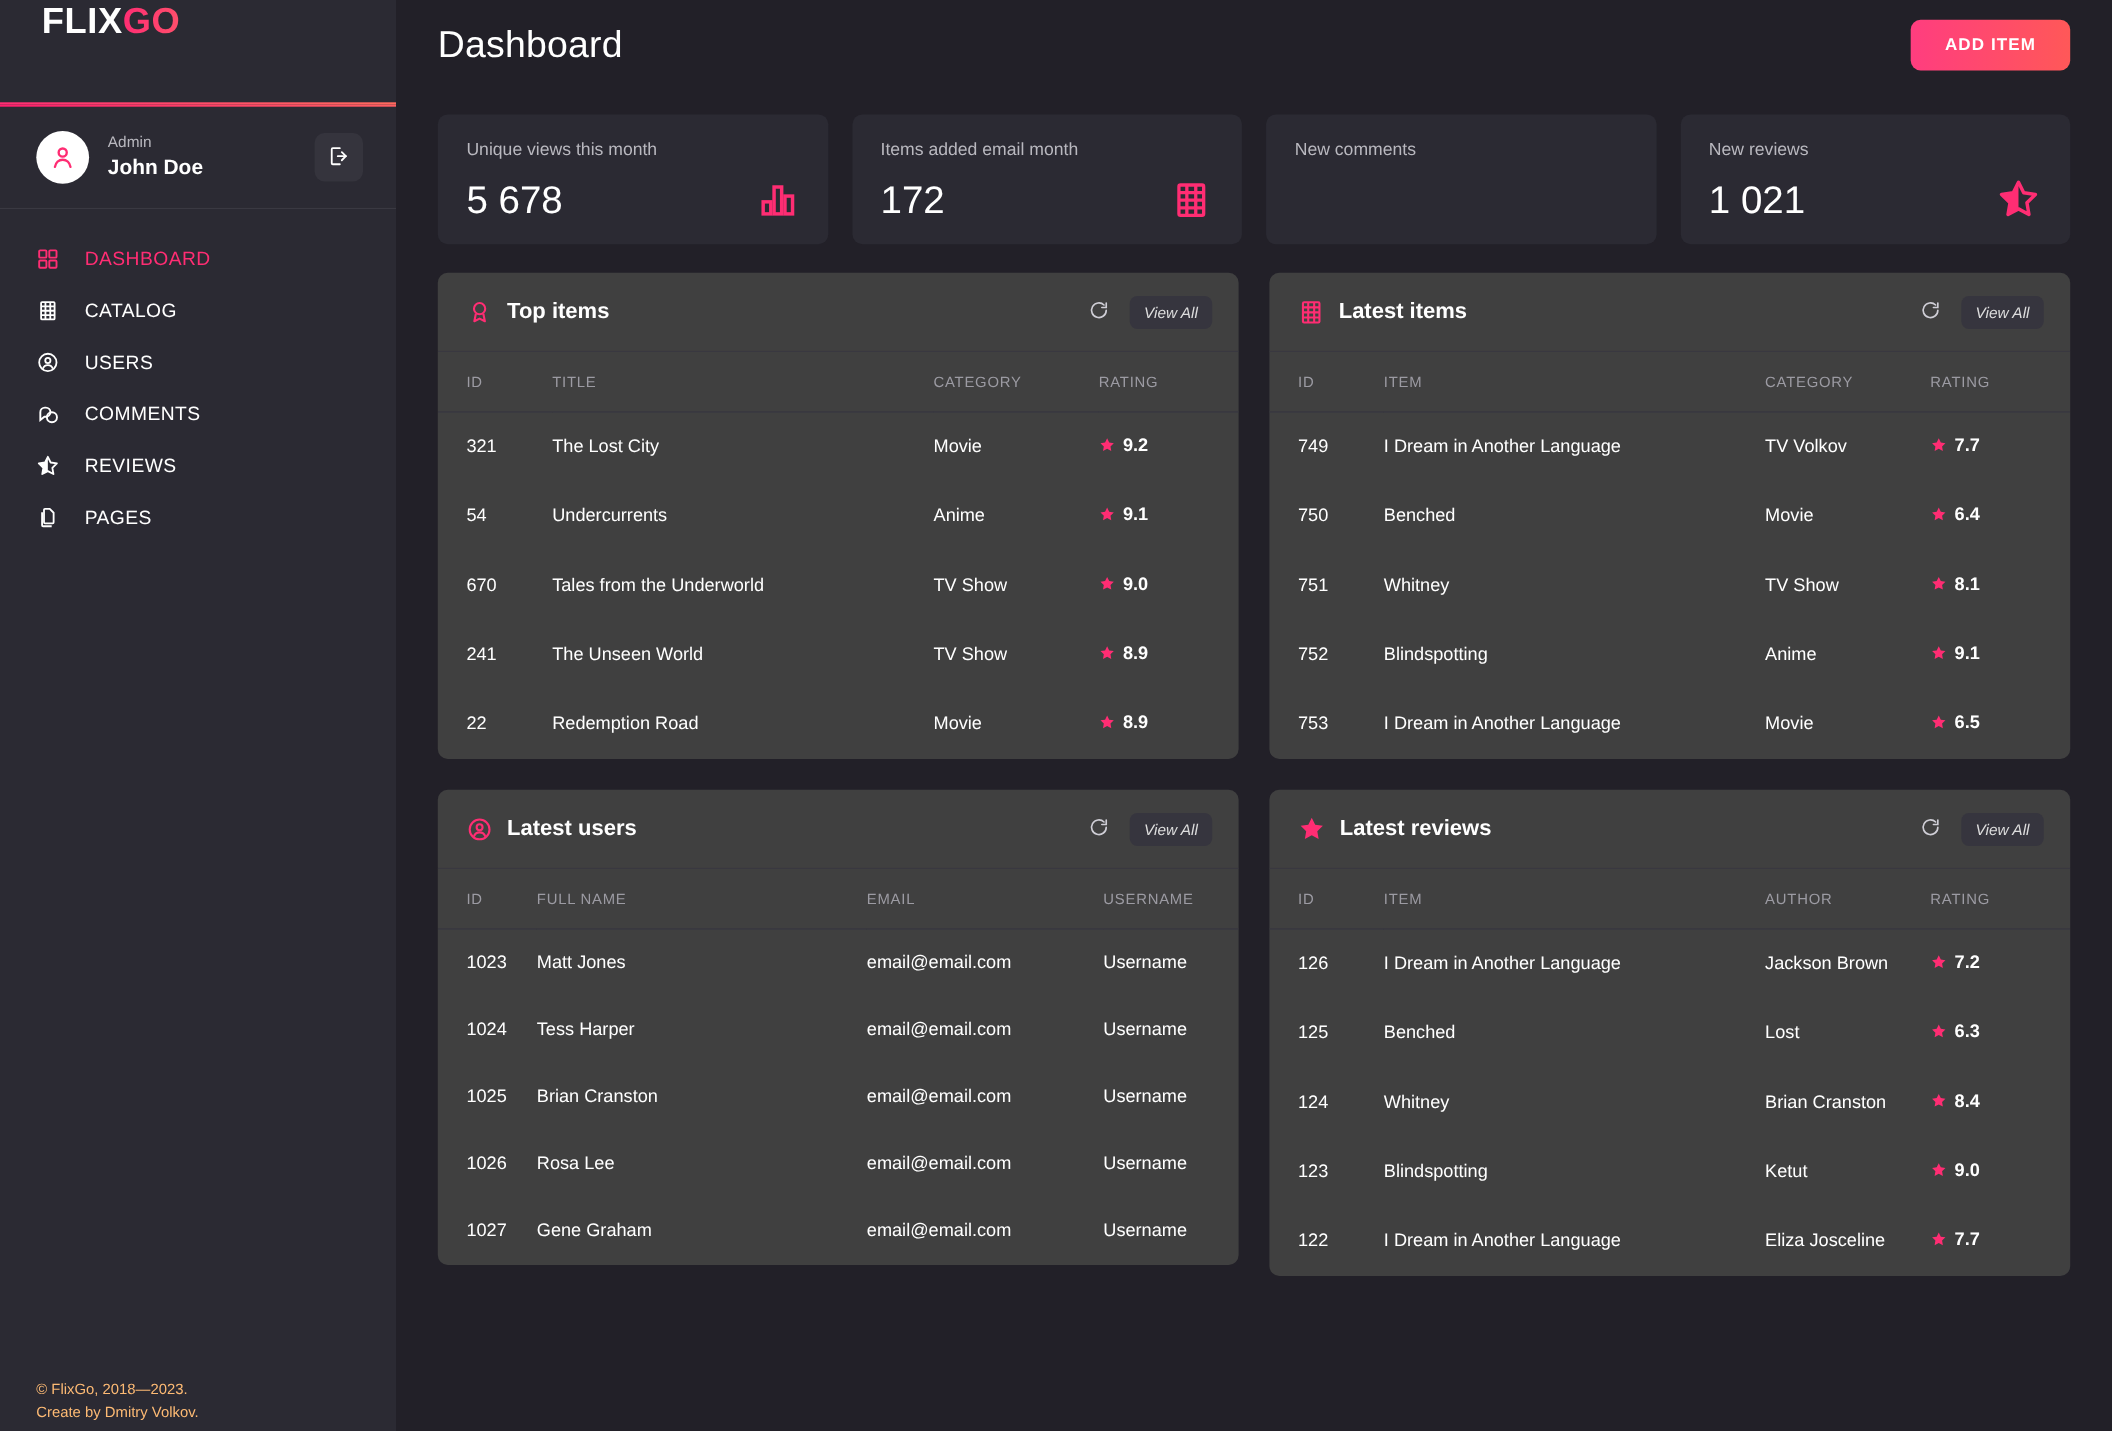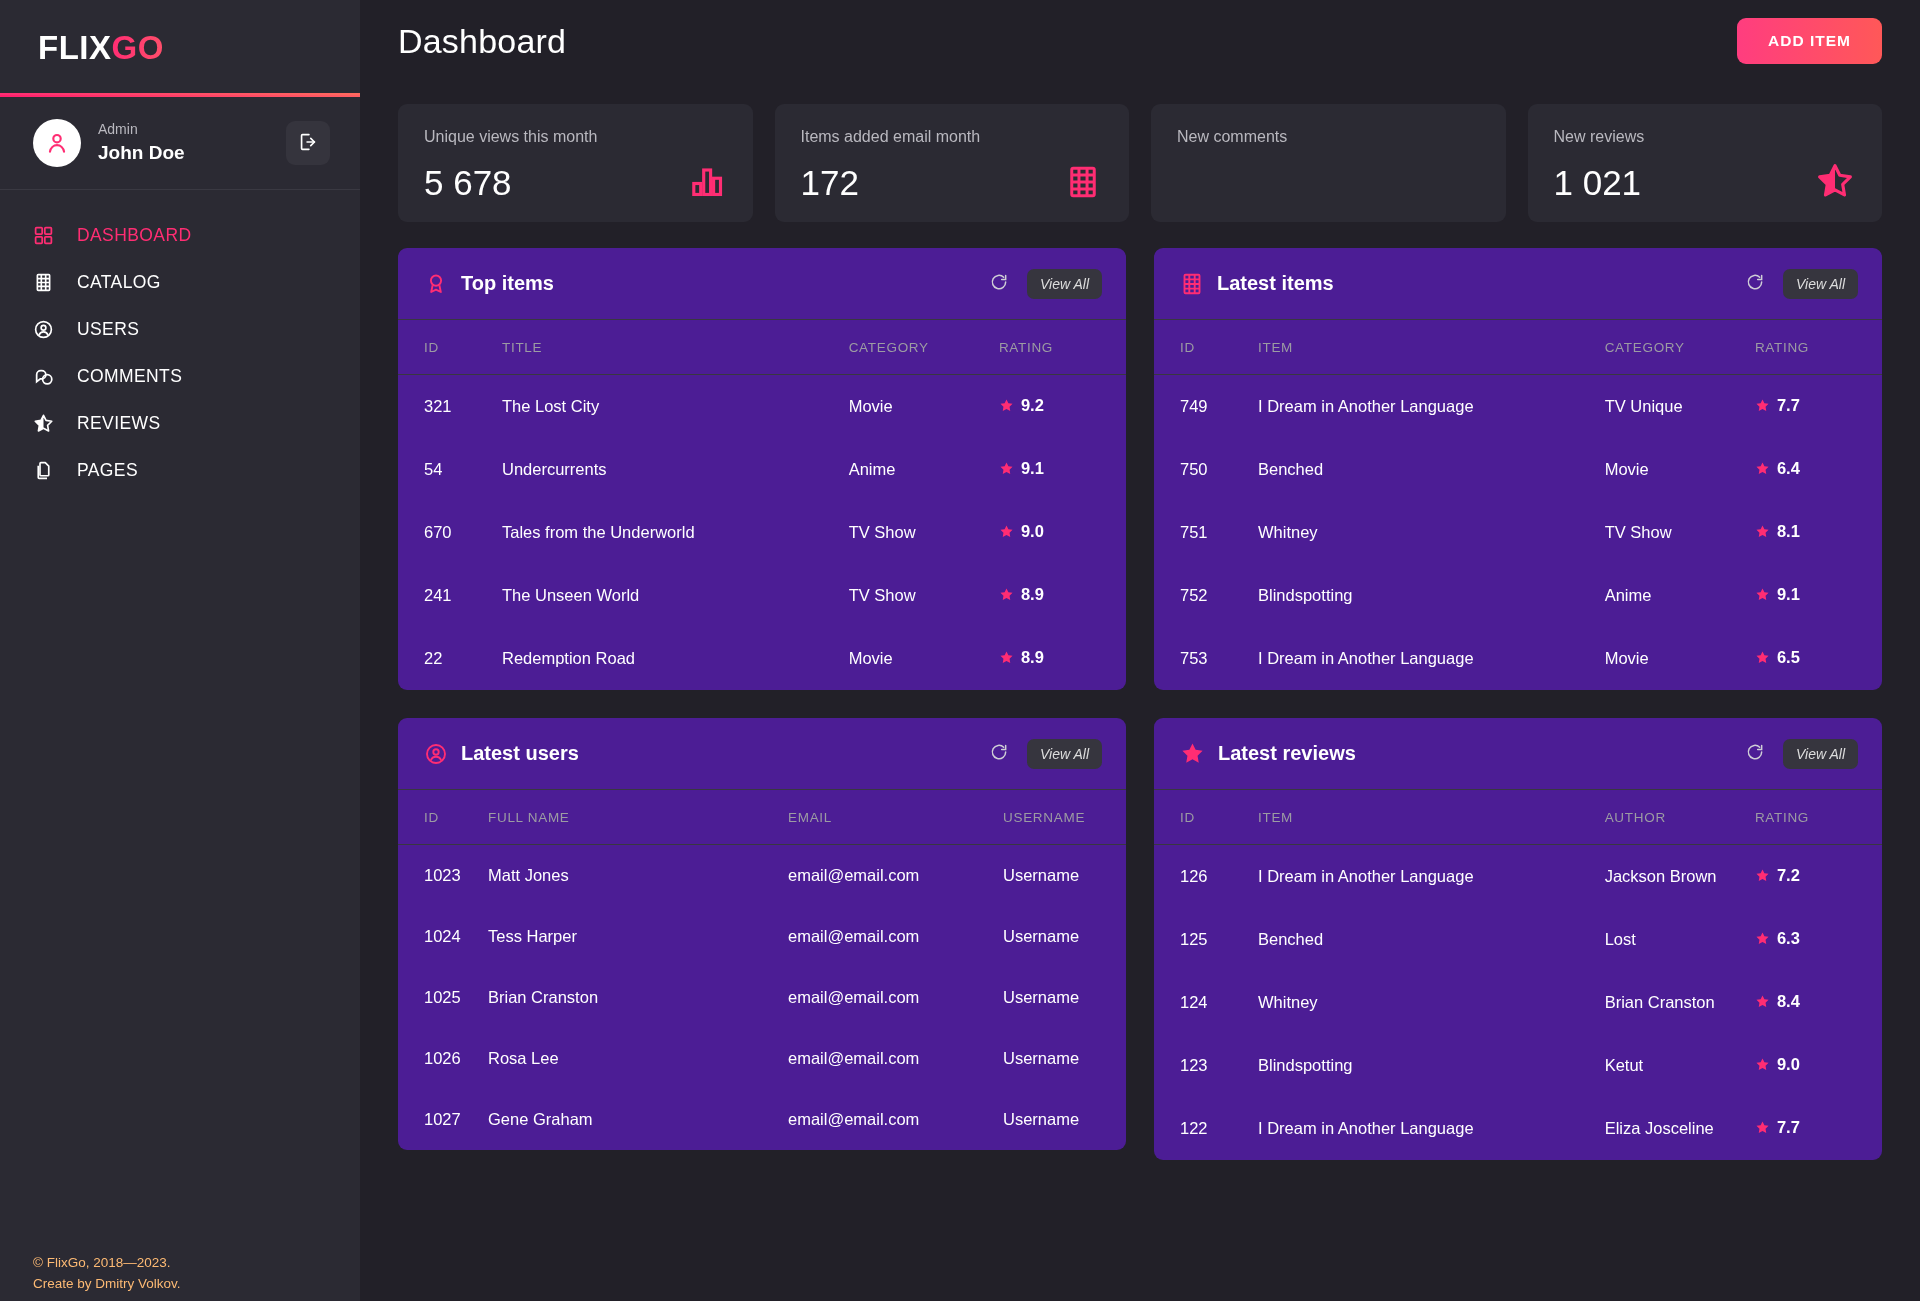--- a/index.html
+++ b/index.html
@@ -12,21 +12,21 @@
   .app { display: flex; width: 1920px; height: 1301px; }
 
   
   .sidebar {
     width: 360px; min-width: 360px; height: 1301px;
     background: #2b2a33;
     display: flex; flex-direction: column;
     position: relative;
   }
   .logo-box {
-    height: 97px; display: flex; align-items: center;
+    height: 97px; display: flex; 
     padding-left: 38px;
     border-bottom: 2px solid transparent;
     border-image: linear-gradient(90deg,#ff1f6e,#ff5e62) 1;
     position: relative;
   }
   .logo-box:after {
     content:""; position:absolute; left:0; right:0; bottom:0; height:2px;
     background: linear-gradient(90deg,#ff2d73 0%, #ff6a5e 100%);
   }
   .logo { font-size: 33px; font-weight: bold; letter-spacing: .5px; color:#fff; }
@@ -88,21 +88,21 @@
     display:flex; flex-direction:column; justify-content:space-between;
   }
   .stat-label { font-size:16px; color:#b9b8bf; }
   .stat-row { display:flex; align-items:flex-end; justify-content:space-between; margin-top:10px;}
   .stat-value { font-size:35px; color:#fff; font-weight:400; line-height:1; }
   .stat-ico { display:flex; align-items:center; }
 
   .panels { display:flex; gap:28px; margin-top:26px; }
   .panel-col { flex:1; display:flex; flex-direction:column; gap:28px; min-width:0;}
   .panel {
-    background:#4c1d95; border-radius:9px; overflow:hidden;
+    background:#404040; border-radius:9px; overflow:hidden;
   }
   .panel-head {
     display:flex; align-items:center; height:72px; padding: 0 24px 0 26px;
     border-bottom:1px solid #393840;
   }
   .panel-title { font-size:20px; color:#fff; font-weight:bold; margin-left:13px; flex:1;}
   .panel-ico { display:flex; align-items:center; }
   .refresh-btn { background:none; border:none; cursor:pointer; padding:6px; margin-right:12px; display:flex;}
   .viewall-btn {
     background:#36353e; border:none; color:#ddd; font-size:14px;
@@ -473,21 +473,21 @@
                 <th class="c-id">ID</th>
                 <th class="c-main">ITEM</th>
                 <th class="c-cat">CATEGORY</th>
                 <th class="c-rating">RATING</th>
               </tr>
                 </thead>
               <tbody>
                 <tr>
                   <td>749</td>
                   <td>I Dream in Another Language</td>
-                  <td>TV Unique</td>
+                  <td>TV Volkov</td>
                   <td class="rating-cell"><span class="star"><svg width="15" height="15" viewBox="0 0 24 24" fill="#ff2d73">
                           <path d="M12 2.3l3 6.1 6.7.98-4.85 4.72 1.15 6.7L12 17.63 5.99 20.8l1.15-6.7L2.3 9.38 9 8.4z"></path>
                         </svg></span><span class="rating-val">7.7</span></td>
                 </tr>
                 <tr>
                   <td>750</td>
                   <td>Benched</td>
                   <td>Movie</td>
                   <td class="rating-cell"><span class="star"><svg width="15" height="15" viewBox="0 0 24 24" fill="#ff2d73">
                           <path d="M12 2.3l3 6.1 6.7.98-4.85 4.72 1.15 6.7L12 17.63 5.99 20.8l1.15-6.7L2.3 9.38 9 8.4z"></path>

